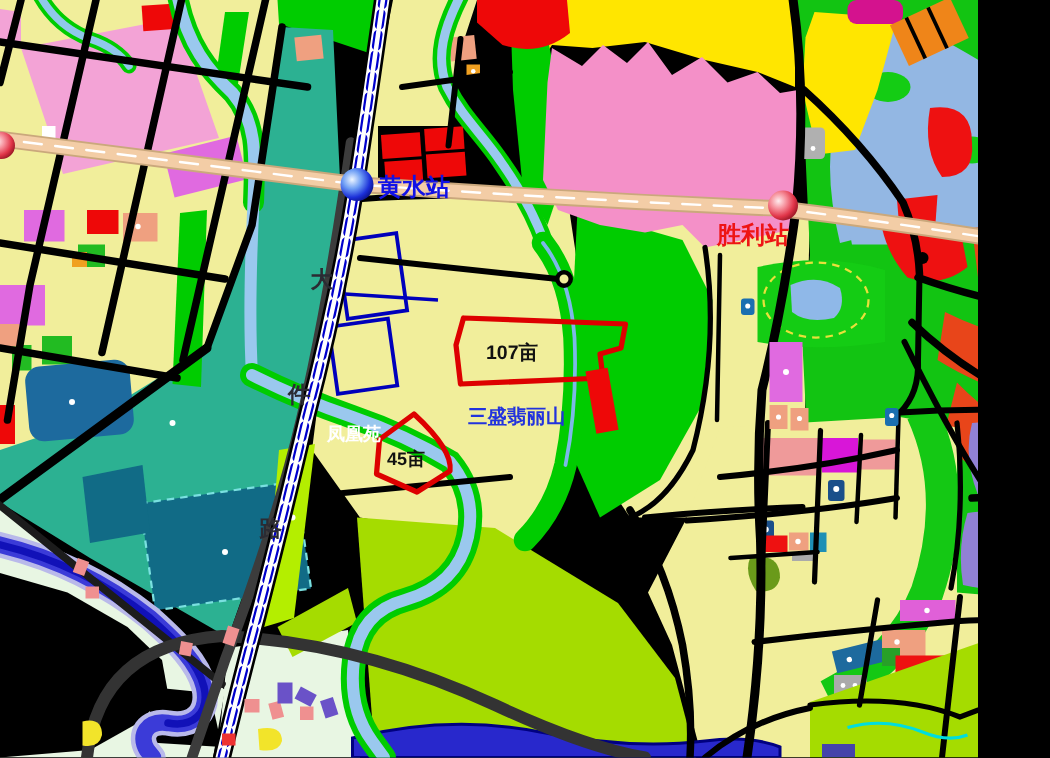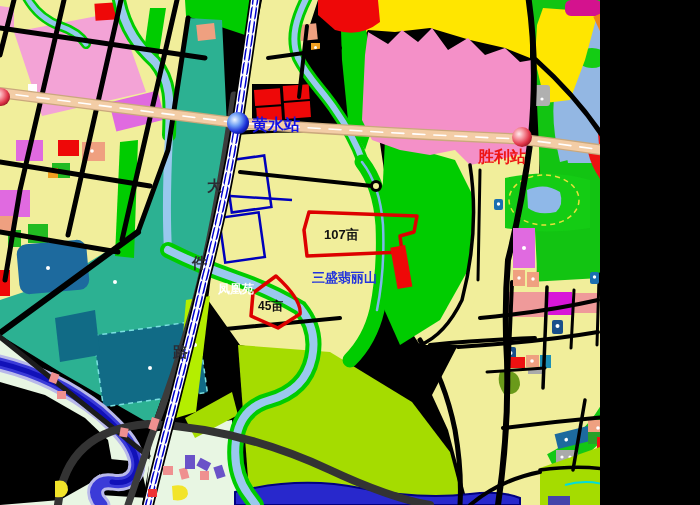--- a/index.html
+++ b/index.html
@@ -1,16 +1,16 @@
 <!DOCTYPE html>
 <html><head>
 <meta charset="utf-8">
 <style>
   html,body{margin:0;padding:0;background:#000;}
-  .map-wrap{width:600px;height:505px;position:relative;overflow:hidden;
+  .map-wrap{width:652px;height:505px;position:relative;overflow:hidden;
     font-family:"Liberation Sans",sans-serif;}
   svg{display:block;}
   text{font-family:"Liberation Sans",sans-serif;}
   .lbl{font-weight:bold;}
 </style>
 </head>
 <body>
 
 <div class="map-wrap">
 <svg width="700" height="505" viewBox="0 0 700 505">

